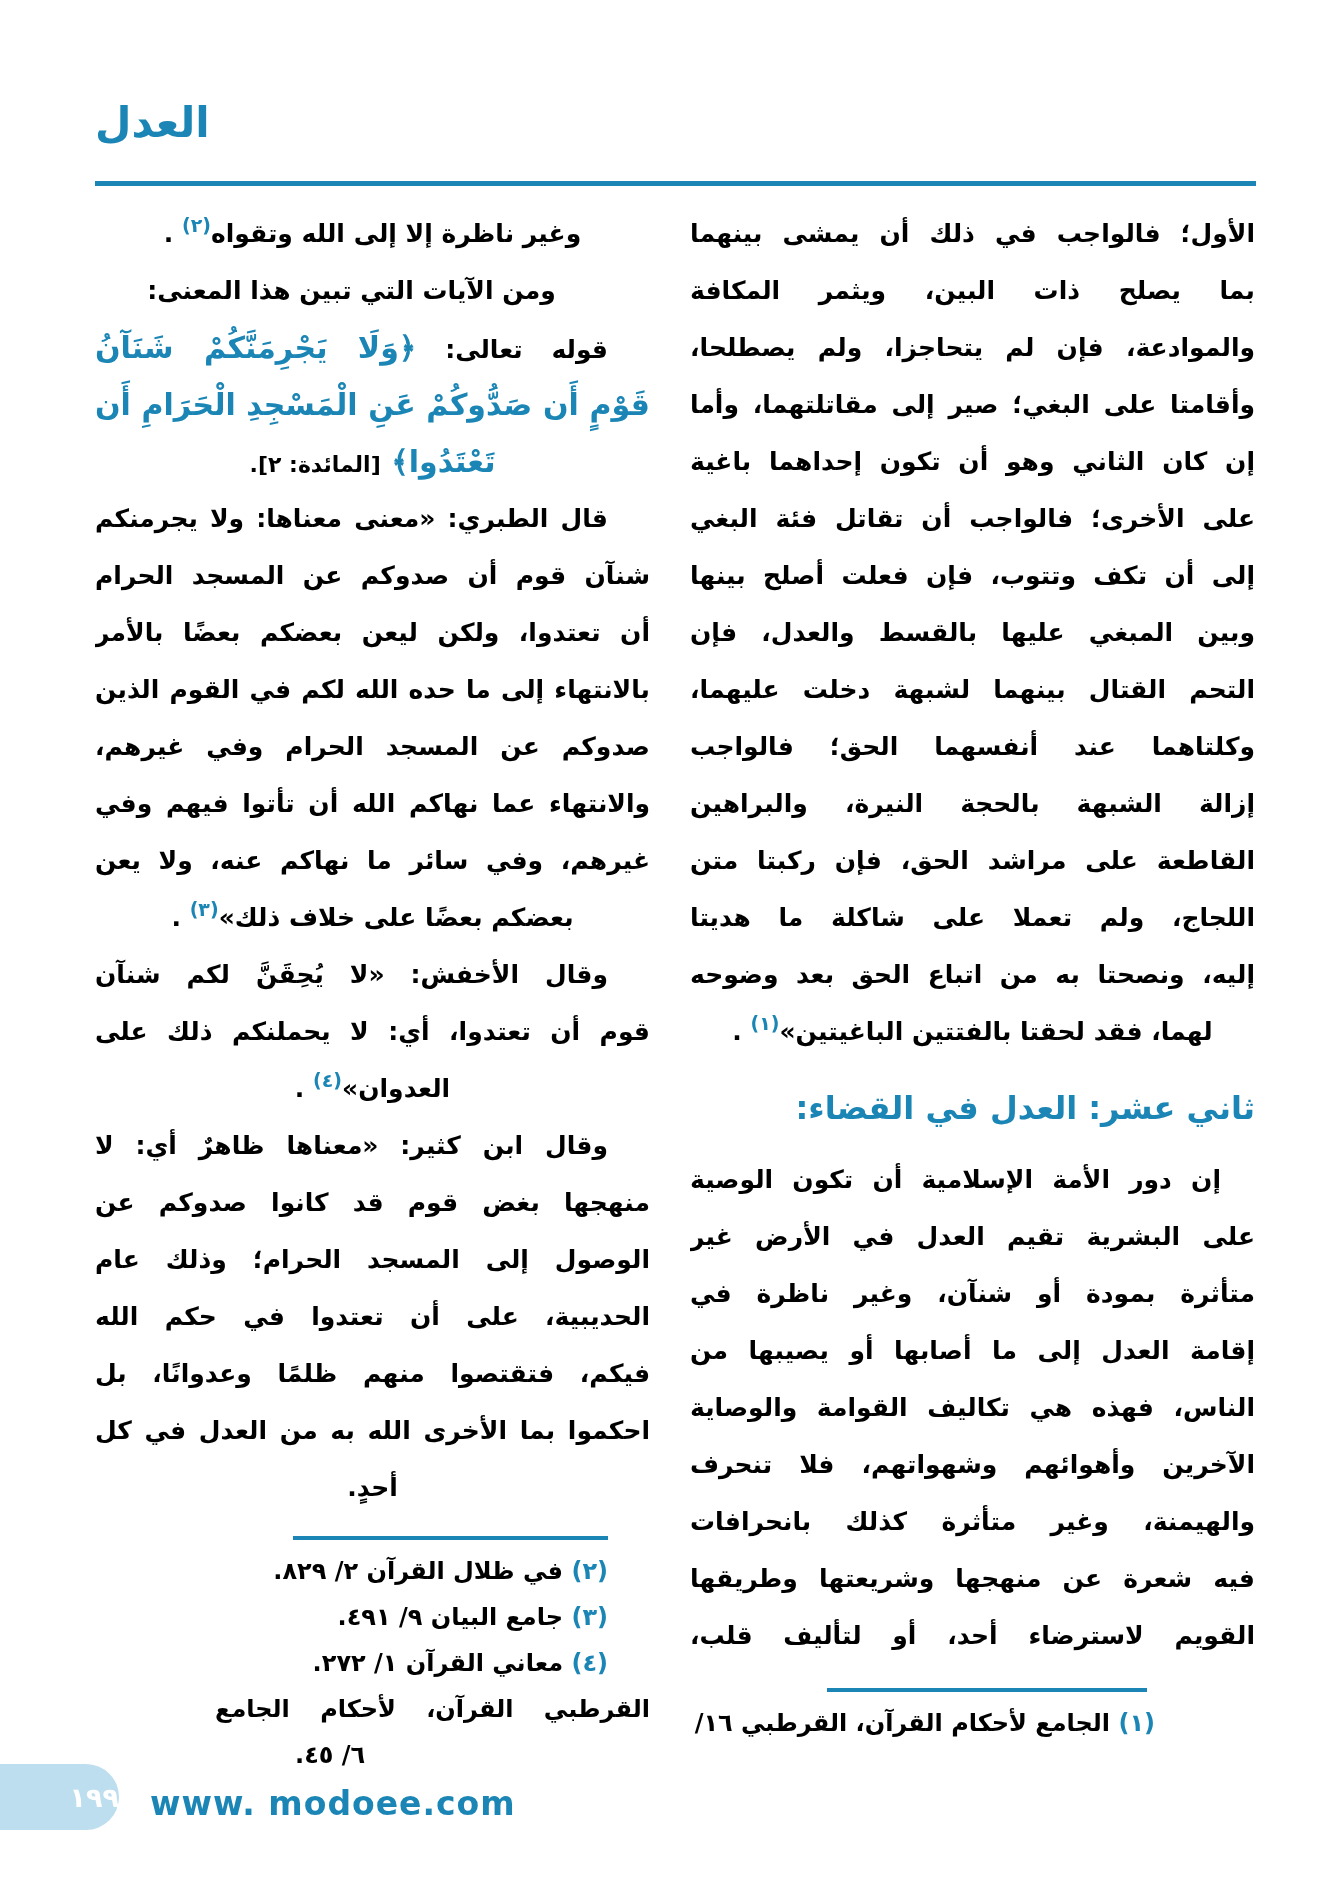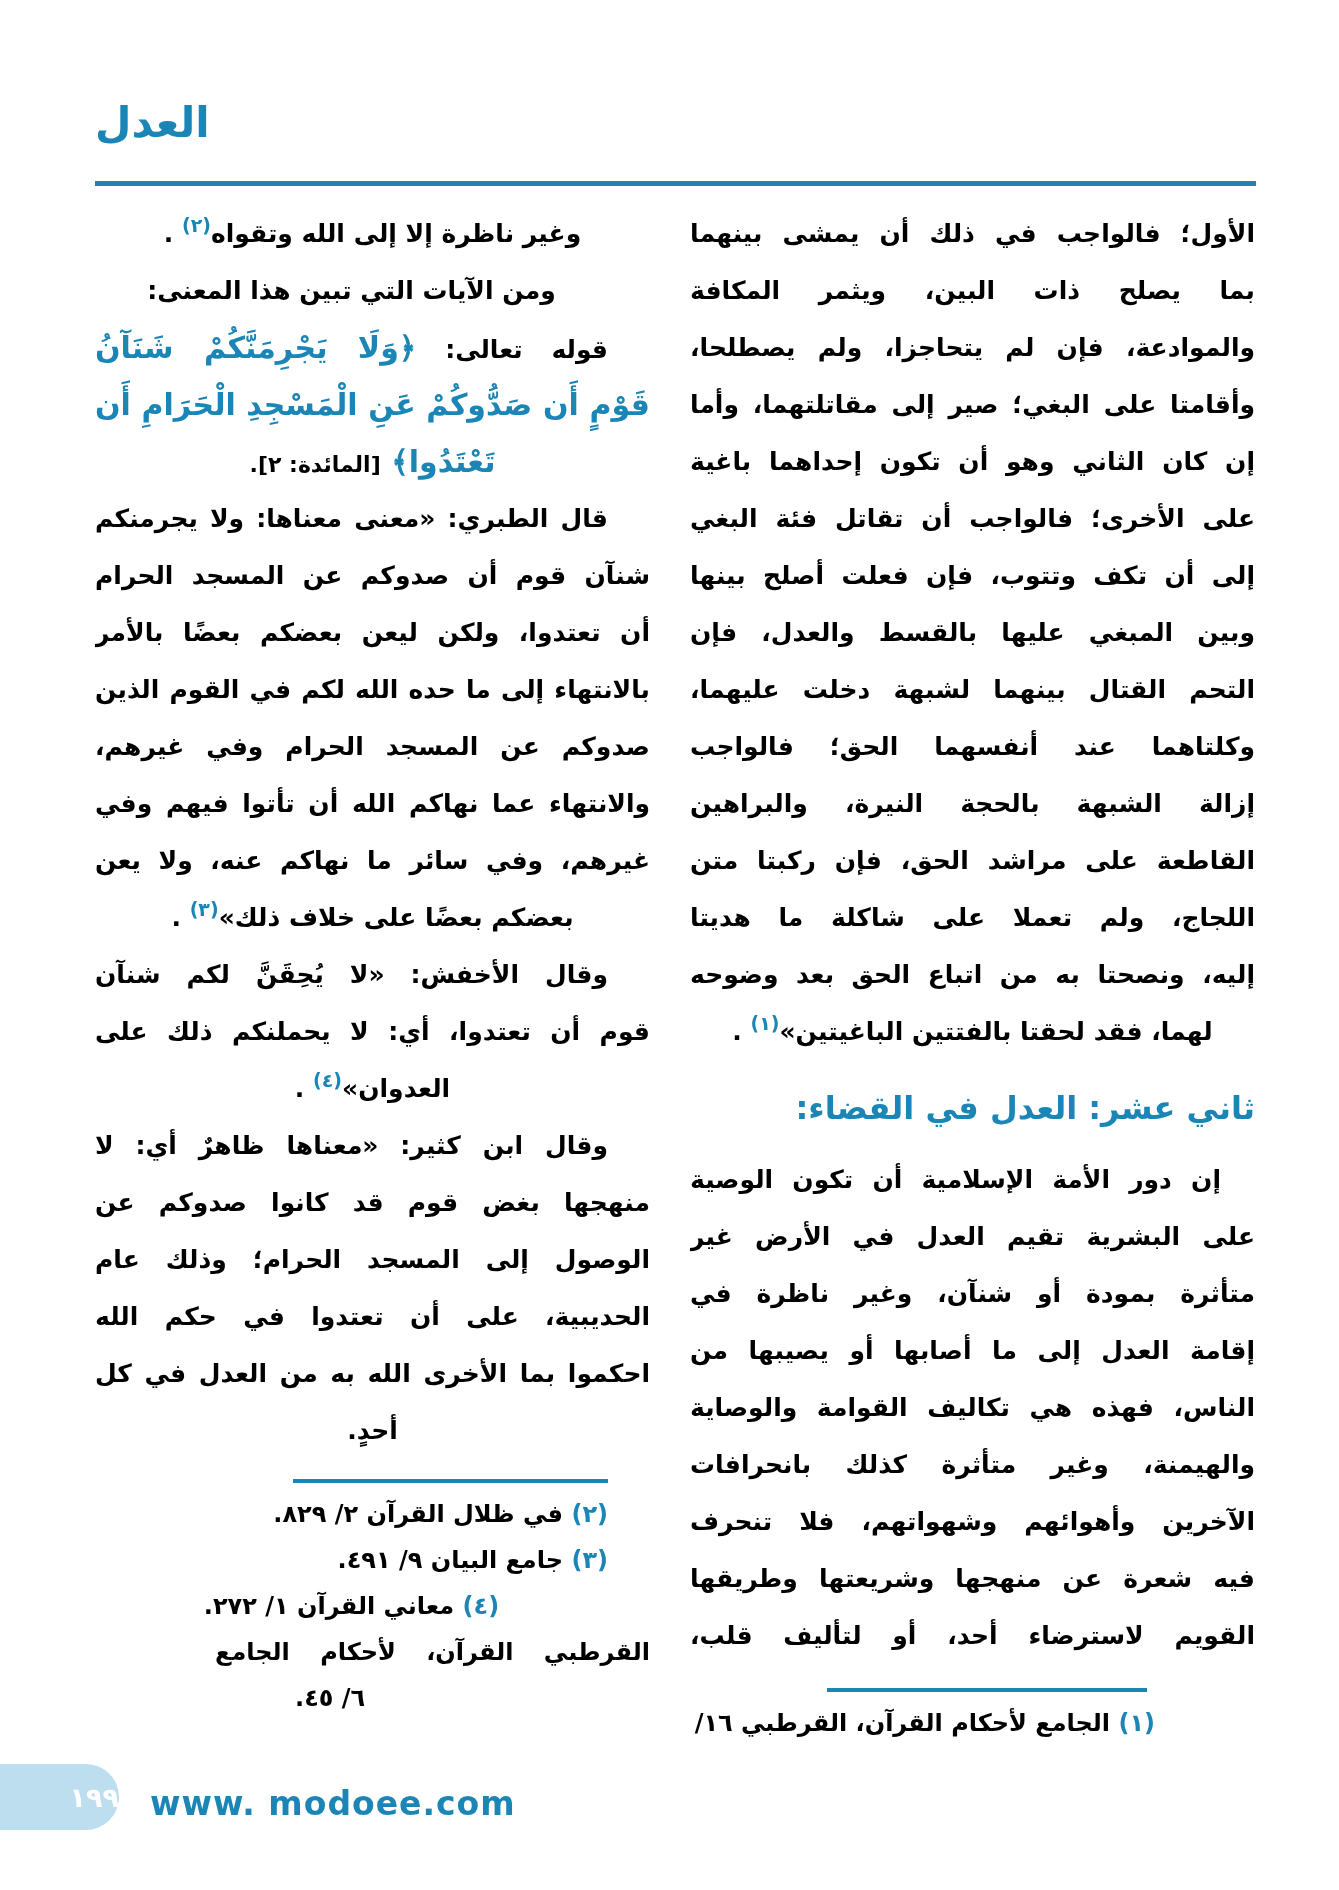--- a/index.html
+++ b/index.html
@@ -88,22 +88,22 @@
         <div class="tline just"><span class="seg-b">إليه، ونصحتا به من اتباع الحق بعد وضوحه</span></div>
         <div class="tline"><span class="seg-b">لهما، فقد لحقتا بالفتتين الباغيتين»</span><sup class="seg-m">(١)</sup><span class="seg-b"> .</span></div>
       </div>
     <div class="section-heading">ثاني عشر: العدل في القضاء:</div>
     <div>
         <div class="tline just" style="text-indent: 34px;"><span class="seg-b">إن دور الأمة الإسلامية أن تكون الوصية</span></div>
         <div class="tline just"><span class="seg-b">على البشرية تقيم العدل في الأرض غير</span></div>
         <div class="tline just"><span class="seg-b">متأثرة بمودة أو شنآن، وغير ناظرة في</span></div>
         <div class="tline just"><span class="seg-b">إقامة العدل إلى ما أصابها أو يصيبها من</span></div>
         <div class="tline just"><span class="seg-b">الناس، فهذه هي تكاليف القوامة والوصاية</span></div>
+        <div class="tline just"><span class="seg-b">الآخرين وأهوائهم وشهواتهم، فلا تنحرف</span></div>
         <div class="tline just"><span class="seg-b">والهيمنة، وغير متأثرة كذلك بانحرافات</span></div>
-        <div class="tline just"><span class="seg-b">الآخرين وأهوائهم وشهواتهم، فلا تنحرف</span></div>
         <div class="tline just"><span class="seg-b">فيه شعرة عن منهجها وشريعتها وطريقها</span></div>
         <div class="tline just"><span class="seg-b">القويم لاسترضاء أحد، أو لتأليف قلب،</span></div>
       </div>
     <div class="fn-sep sep-right"></div>
     <div>
         <div class="fline" style="padding-right: 100px;"><span class="seg-fm">(١)</span><span class="seg-f">  الجامع لأحكام القرآن، القرطبي ١٦/ ٢٠٨.</span></div>
       </div>
   </div>
 
   <div class="col col-left">
@@ -121,28 +121,29 @@
         <div class="tline just"><span class="seg-b">والانتهاء عما نهاكم الله أن تأتوا فيهم وفي</span></div>
         <div class="tline just"><span class="seg-b">غيرهم، وفي سائر ما نهاكم عنه، ولا يعن</span></div>
         <div class="tline"><span class="seg-b">بعضكم بعضًا على خلاف ذلك»</span><sup class="seg-m">(٣)</sup><span class="seg-b"> .</span></div>
         <div class="tline just" style="text-indent: 42px;"><span class="seg-b">وقال الأخفش: «لا يُحِقَنَّ لكم شنآن</span></div>
         <div class="tline just"><span class="seg-b">قوم أن تعتدوا، أي: لا يحملنكم ذلك على</span></div>
         <div class="tline"><span class="seg-b">العدوان»</span><sup class="seg-m">(٤)</sup><span class="seg-b"> .</span></div>
         <div class="tline just" style="text-indent: 42px;"><span class="seg-b">وقال ابن كثير: «معناها ظاهرٌ أي: لا</span></div>
         <div class="tline just"><span class="seg-b">منهجها بغض قوم قد كانوا صدوكم عن</span></div>
         <div class="tline just"><span class="seg-b">الوصول إلى المسجد الحرام؛ وذلك عام</span></div>
         <div class="tline just"><span class="seg-b">الحديبية، على أن تعتدوا في حكم الله</span></div>
+        <div class="tline just"><span class="seg-b">فيكم، فتقتصوا منهم ظلمًا وعدوانًا، بل</span></div>
         <div class="tline just"><span class="seg-b">احكموا بما الأخرى الله به من العدل في كل</span></div>
         <div class="tline"><span class="seg-b">أحدٍ.</span></div>
       </div>
     <div class="fn-sep sep-left"></div>
     <div>
         <div class="fline" style="padding-right: 42px;"><span class="seg-fm">(٢)</span><span class="seg-f">  في ظلال القرآن ٢/ ٨٢٩.</span></div>
         <div class="fline" style="padding-right: 42px;"><span class="seg-fm">(٣)</span><span class="seg-f">  جامع البيان ٩/ ٤٩١.</span></div>
-        <div class="fline" style="padding-right: 42px; text-align: center;"><span class="seg-fm">(٤)</span><span class="seg-f">  معاني القرآن ١/ ٢٧٢.</span></div>
+        <div class="fline" style="padding-right: 42px;"><span class="seg-fm">(٤)</span><span class="seg-f">  معاني القرآن ١/ ٢٧٢.</span></div>
         <div class="fline just" style="padding-left: 120px;"><span class="seg-f">القرطبي القرآن، لأحكام الجامع وانظر:</span></div>
         <div class="fline al-left" style="padding-left: 200px;"><span class="seg-f">٦/ ٤٥.</span></div>
       </div>
   </div>
 
   <div class="page-pill">
     <span>١٩٩</span>
   </div>
   <div class="website">www. modoee.com</div>
 

